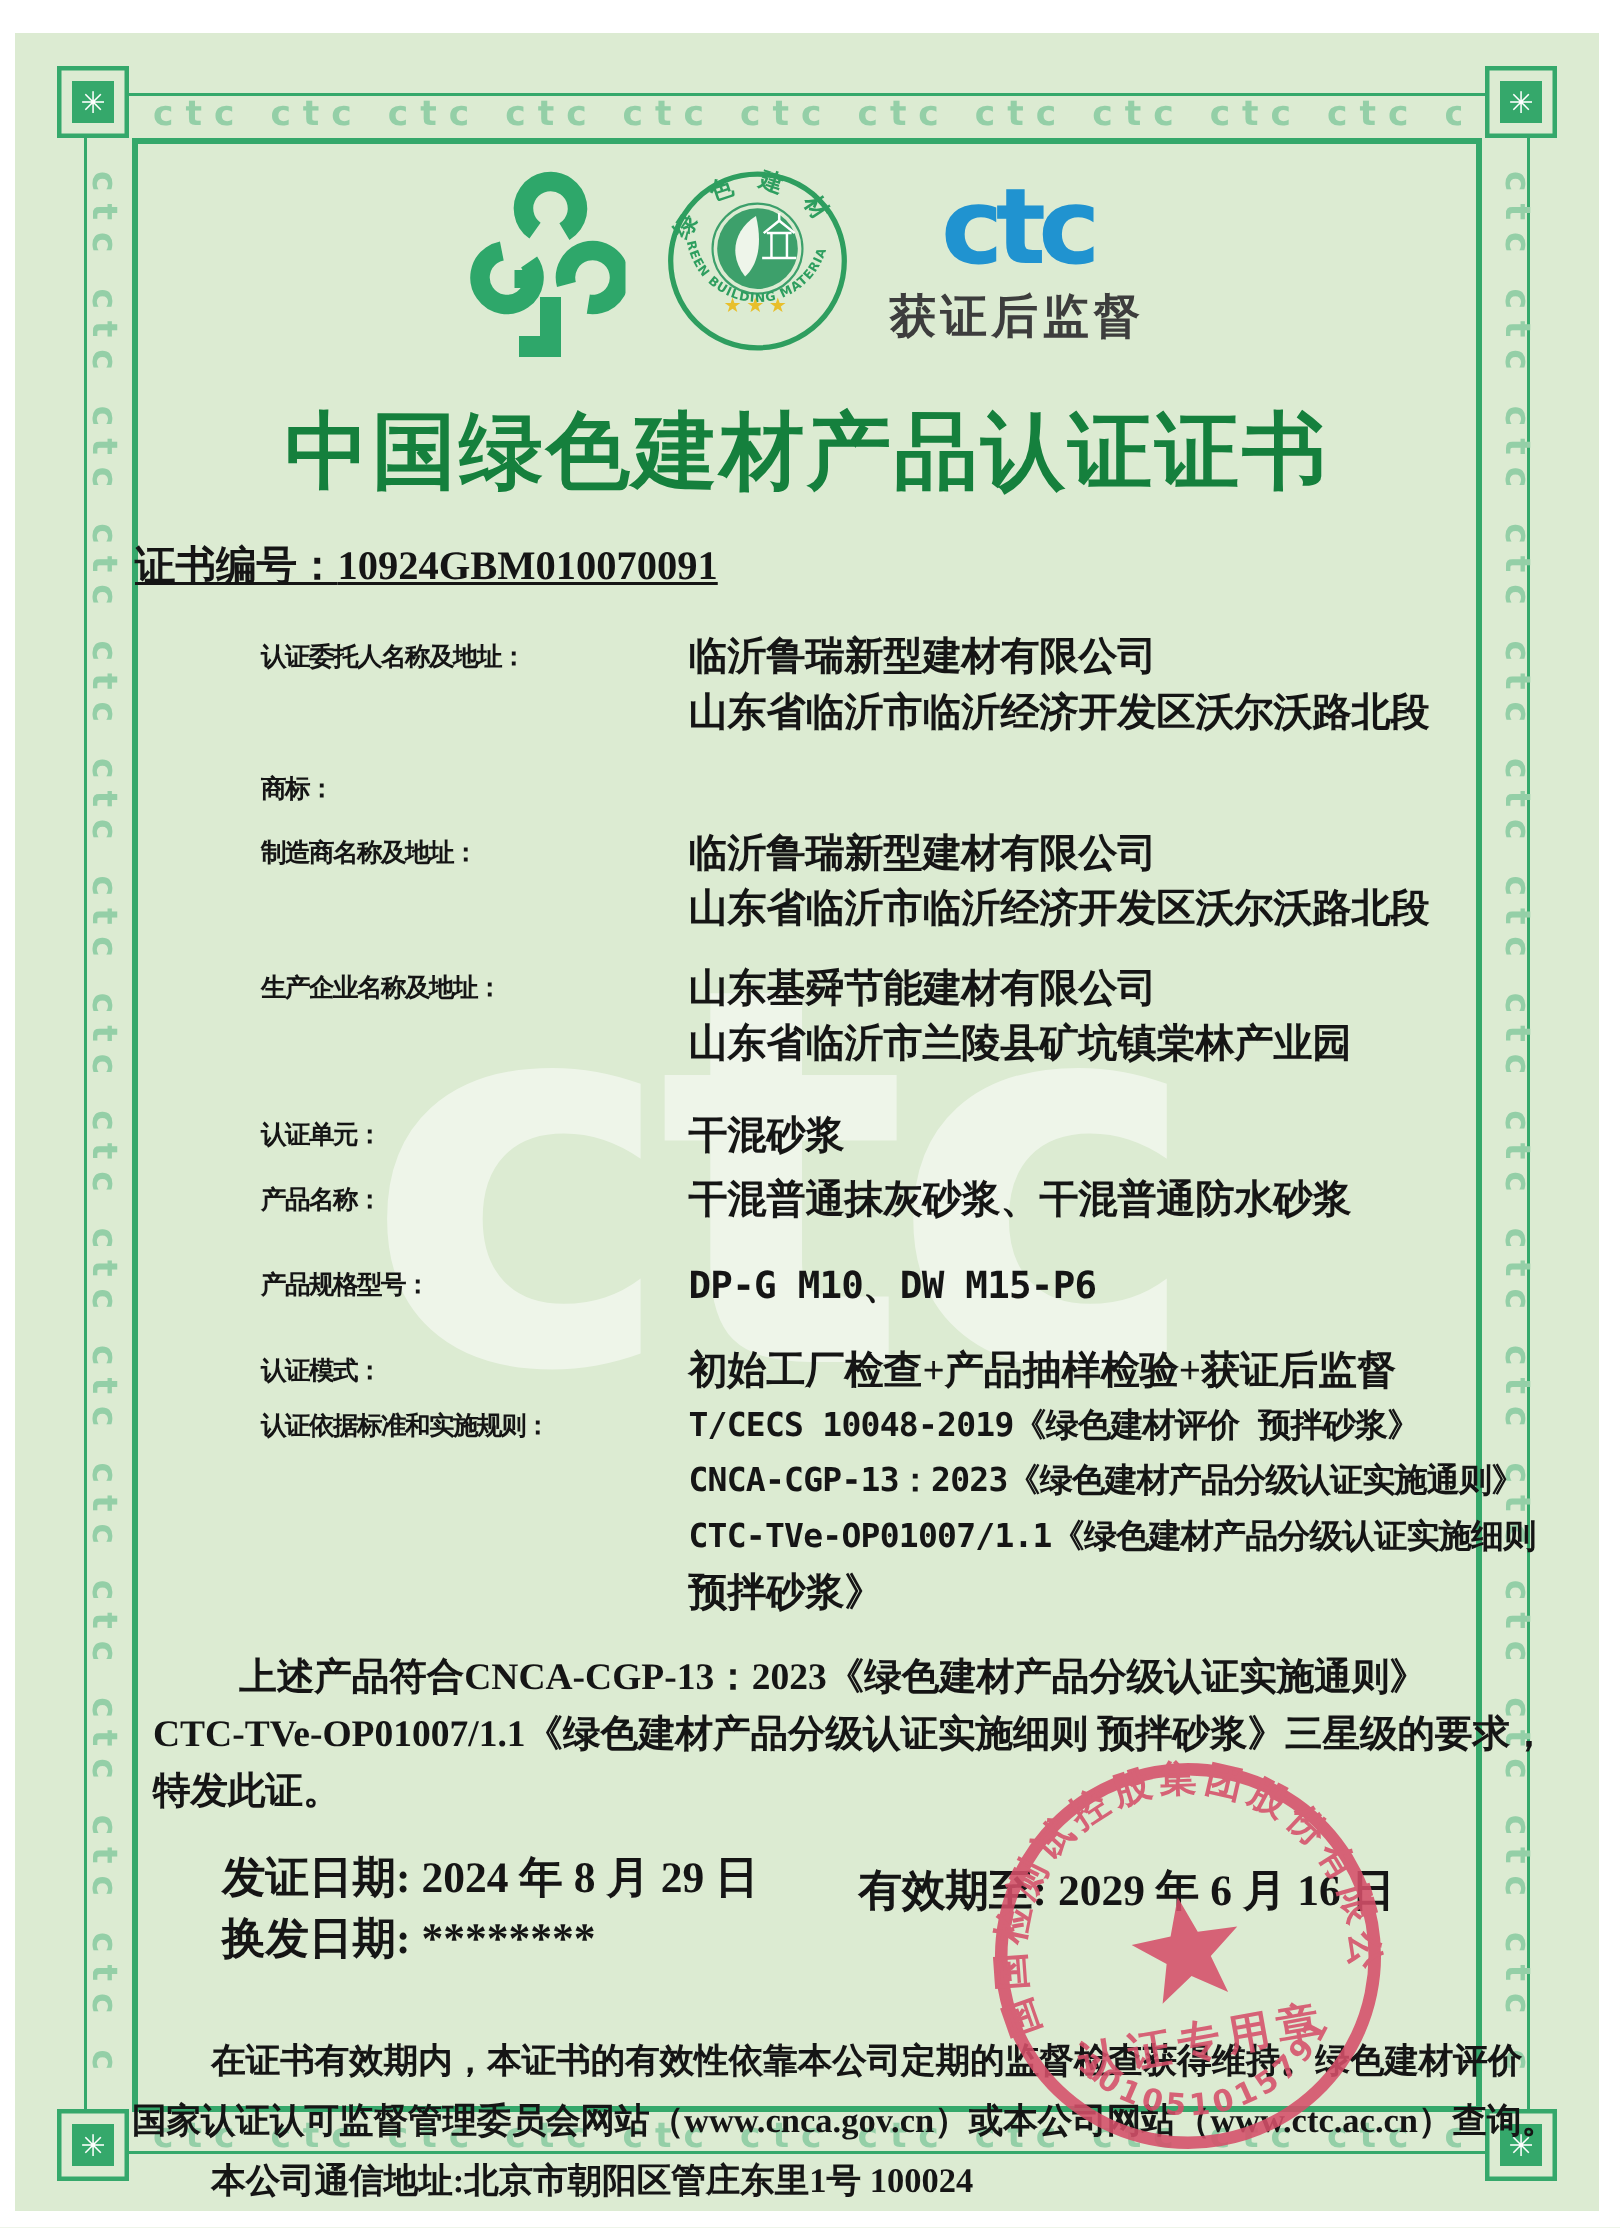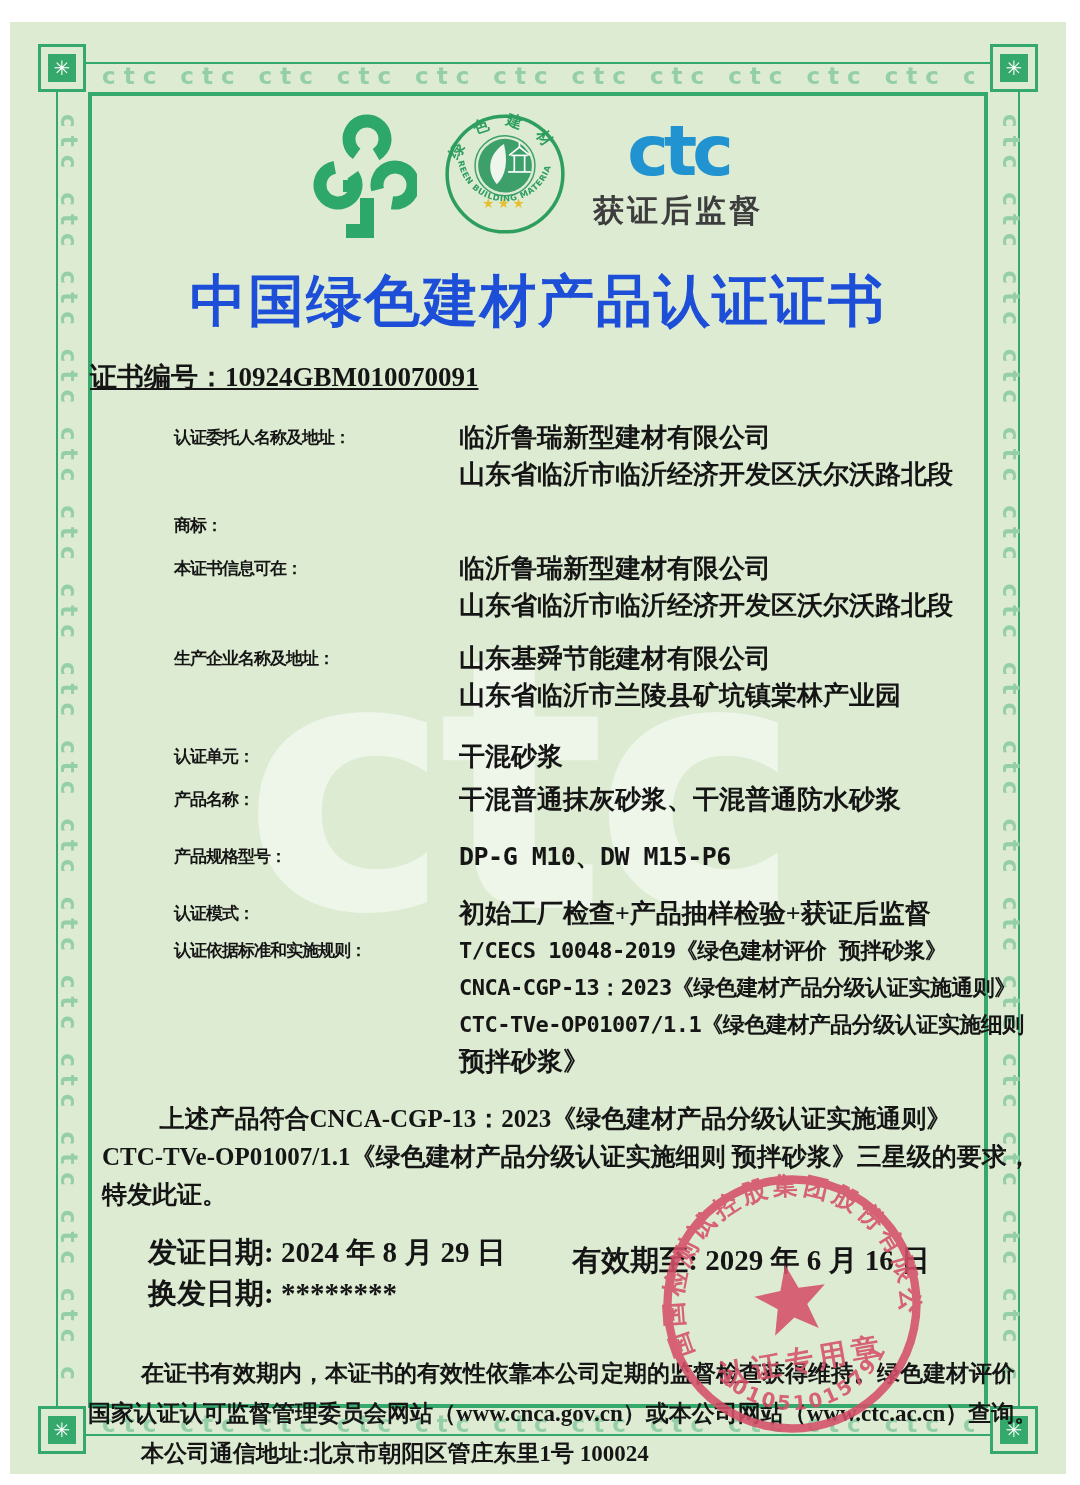--- a/index.html
+++ b/index.html
@@ -33,21 +33,21 @@
   
   .content{position:absolute;left:80px;top:74px;right:80px;z-index:3;}
 
   .logos{display:flex;justify-content:center;align-items:flex-start;gap:26px;margin-top:16px;height:142px;}
   .ctc-logo{display:flex;flex-direction:column;align-items:center;margin-top:10px;}
   .ctc-word{font-family:"DejaVu Sans",sans-serif;font-weight:bold;font-size:70px;line-height:.85;
             color:#2093d0;letter-spacing:-5px;}
   .ctc-sub{font-family:"DejaVu Sans",sans-serif;font-weight:bold;font-size:31px;color:#3d3d3d;
            letter-spacing:3px;margin-top:8px;}
 
-  .title{margin-top:10px;text-align:center;font-size:56px;font-weight:bold;color:#1d4ed8;letter-spacing:2px;}
+  .title{margin-top:10px;text-align:center;font-size:56px;font-weight:bold;color:#15803d;letter-spacing:2px;}
   .certno{margin-top:19px;text-align:left;font-size:27px;font-weight:bold;text-decoration:underline;}
 
   .fields{margin:24px 0 0 84px;font-size:26px;}
   .frow{display:flex;}
   .flabel{width:285px;flex:none;font-weight:bold;font-size:17px;letter-spacing:-1px;
           white-space:nowrap;line-height:37px;}
   .fvalue{flex:1;font-weight:bold;}
   .fvalue .line{line-height:37px;white-space:nowrap;}
   .latin{font-family:"DejaVu Sans Mono",monospace;font-size:22px;letter-spacing:-.5px;}.m16{margin-bottom:16px}.m24{margin-bottom:24px}
   .m6{margin-bottom:6px}.m20{margin-bottom:20px}
@@ -155,21 +155,21 @@
           <div class="line">山东省临沂市临沂经济开发区沃尔沃路北段</div>
         </div>
       </div>
 
       <div class="frow m6" style="margin-top:14px">
         <div class="flabel">商标：</div>
         <div class="fvalue"></div>
       </div>
 
       <div class="frow m16">
-        <div class="flabel">本证书信息可在：</div>
+        <div class="flabel">制造商名称及地址：</div>
         <div class="fvalue">
           <div class="line">临沂鲁瑞新型建材有限公司</div>
           <div class="line">山东省临沂市临沂经济开发区沃尔沃路北段</div>
         </div>
       </div>
 
       <div class="frow m24">
         <div class="flabel">生产企业名称及地址：</div>
         <div class="fvalue">
           <div class="line">山东基舜节能建材有限公司</div>

